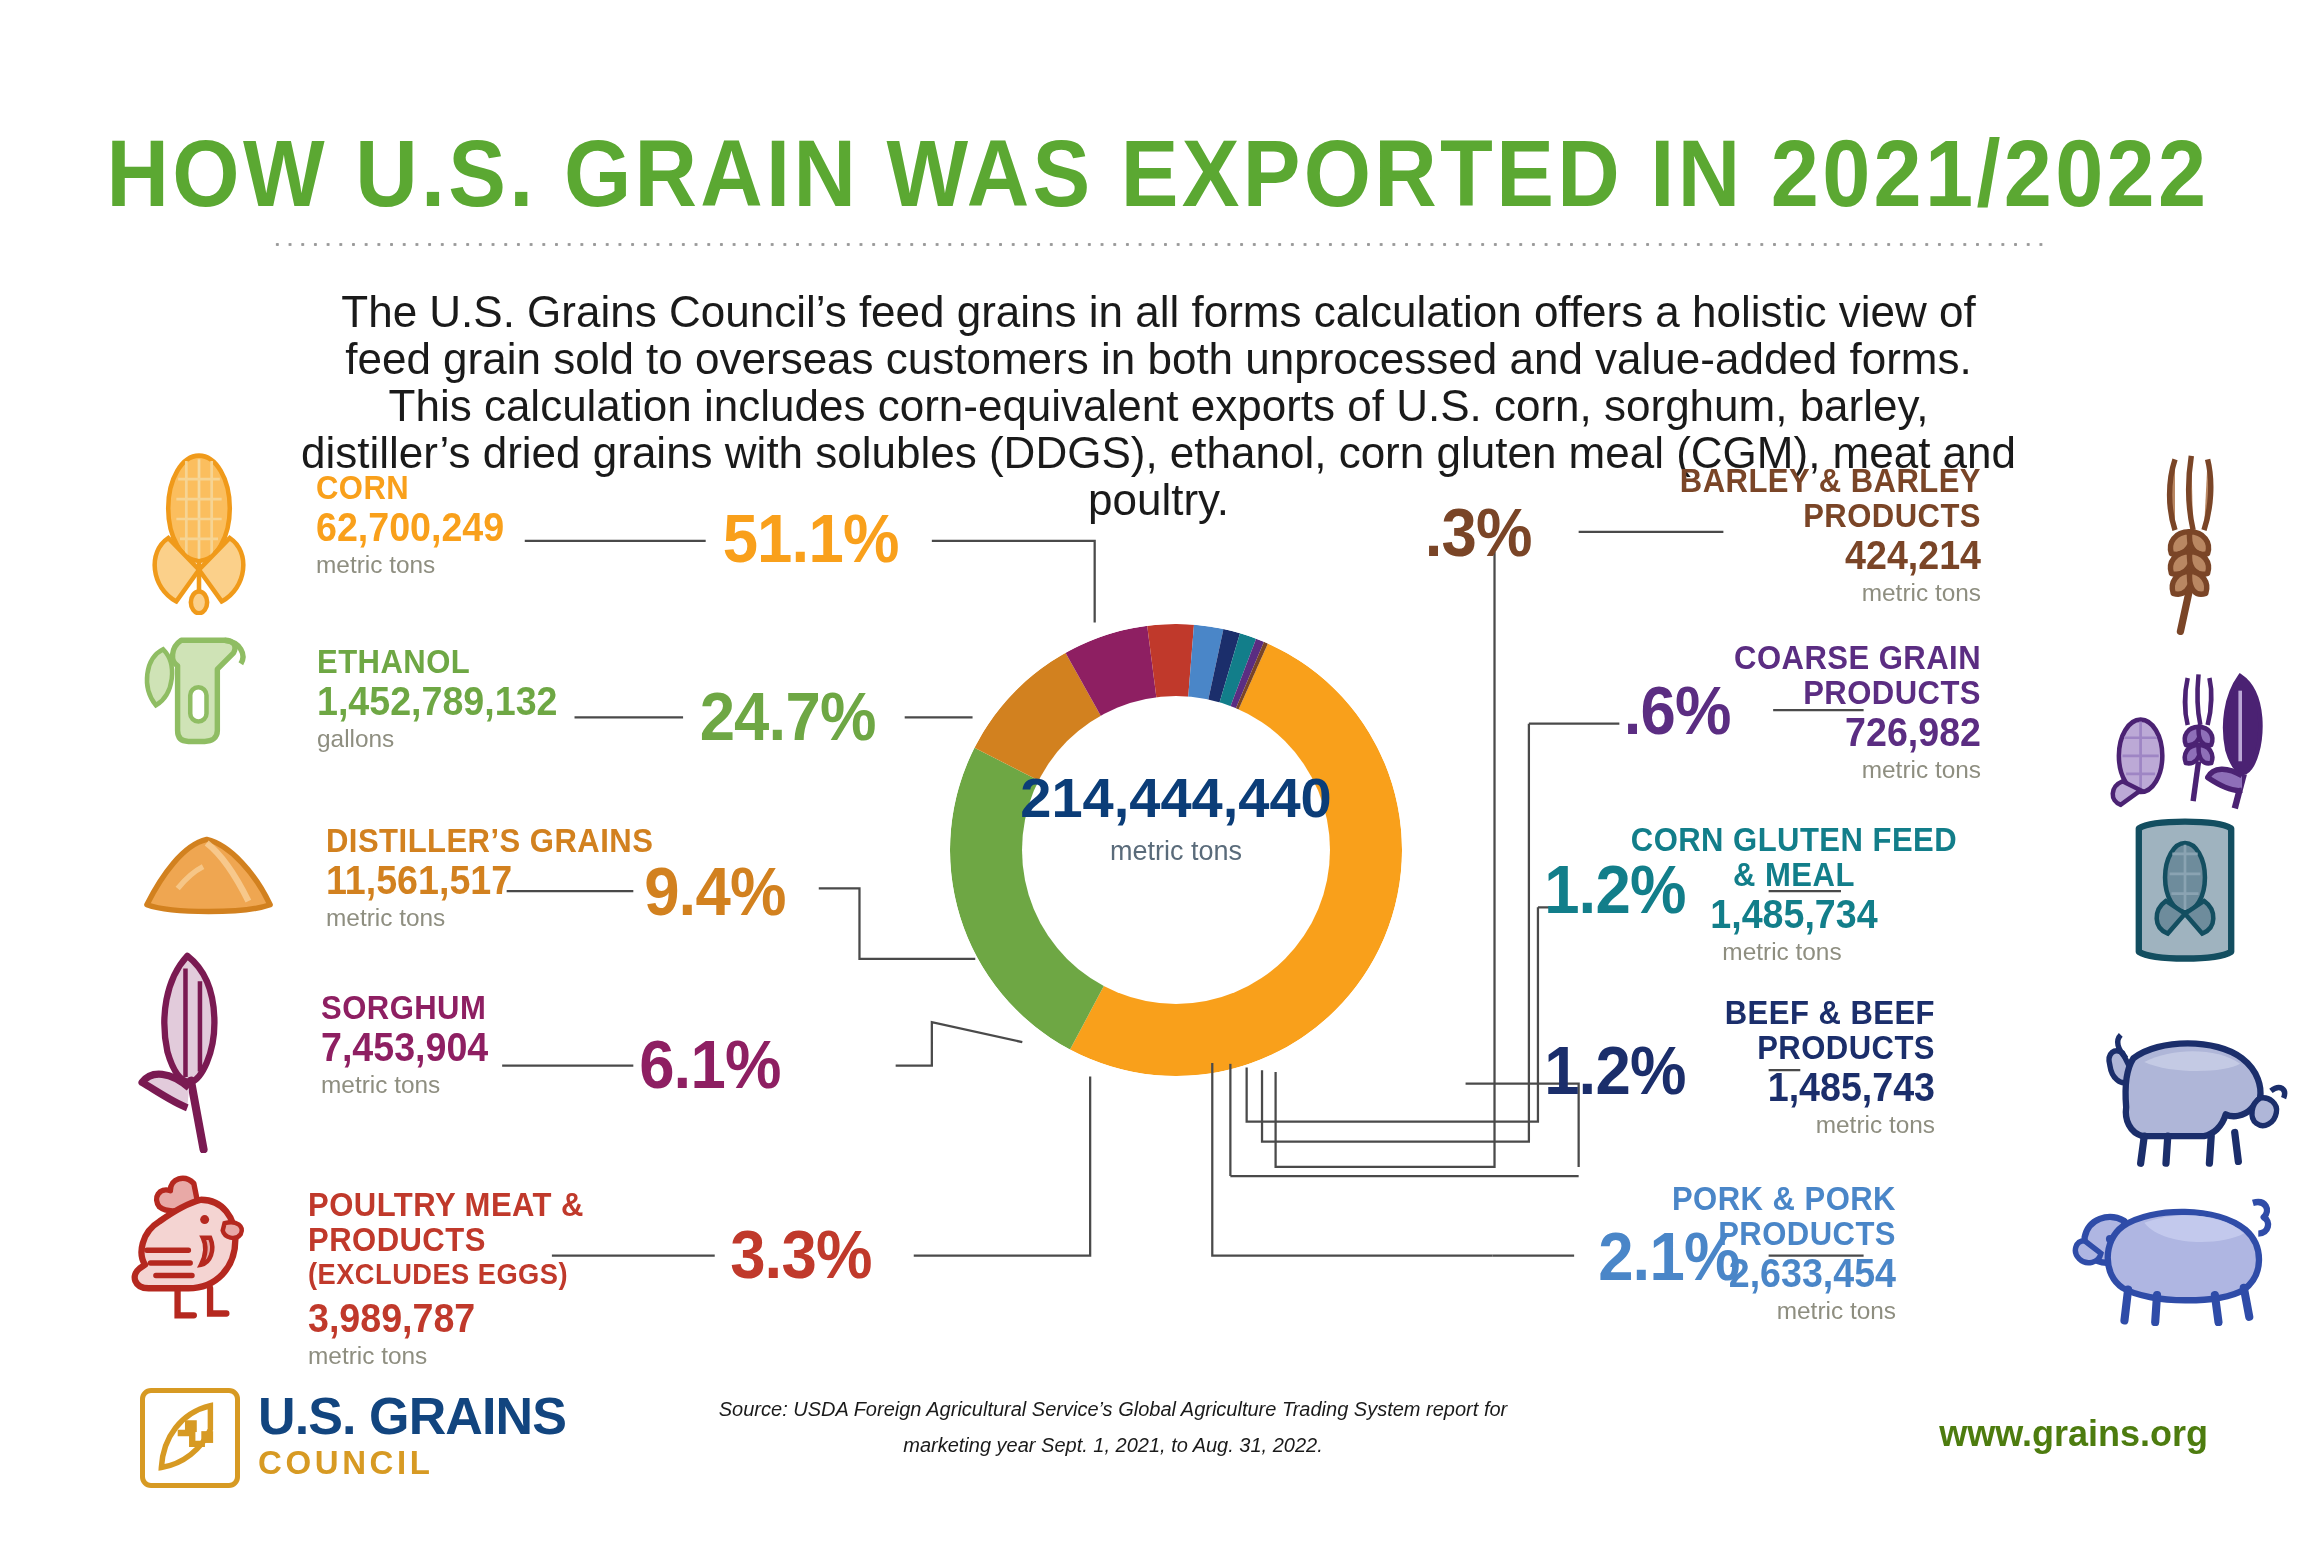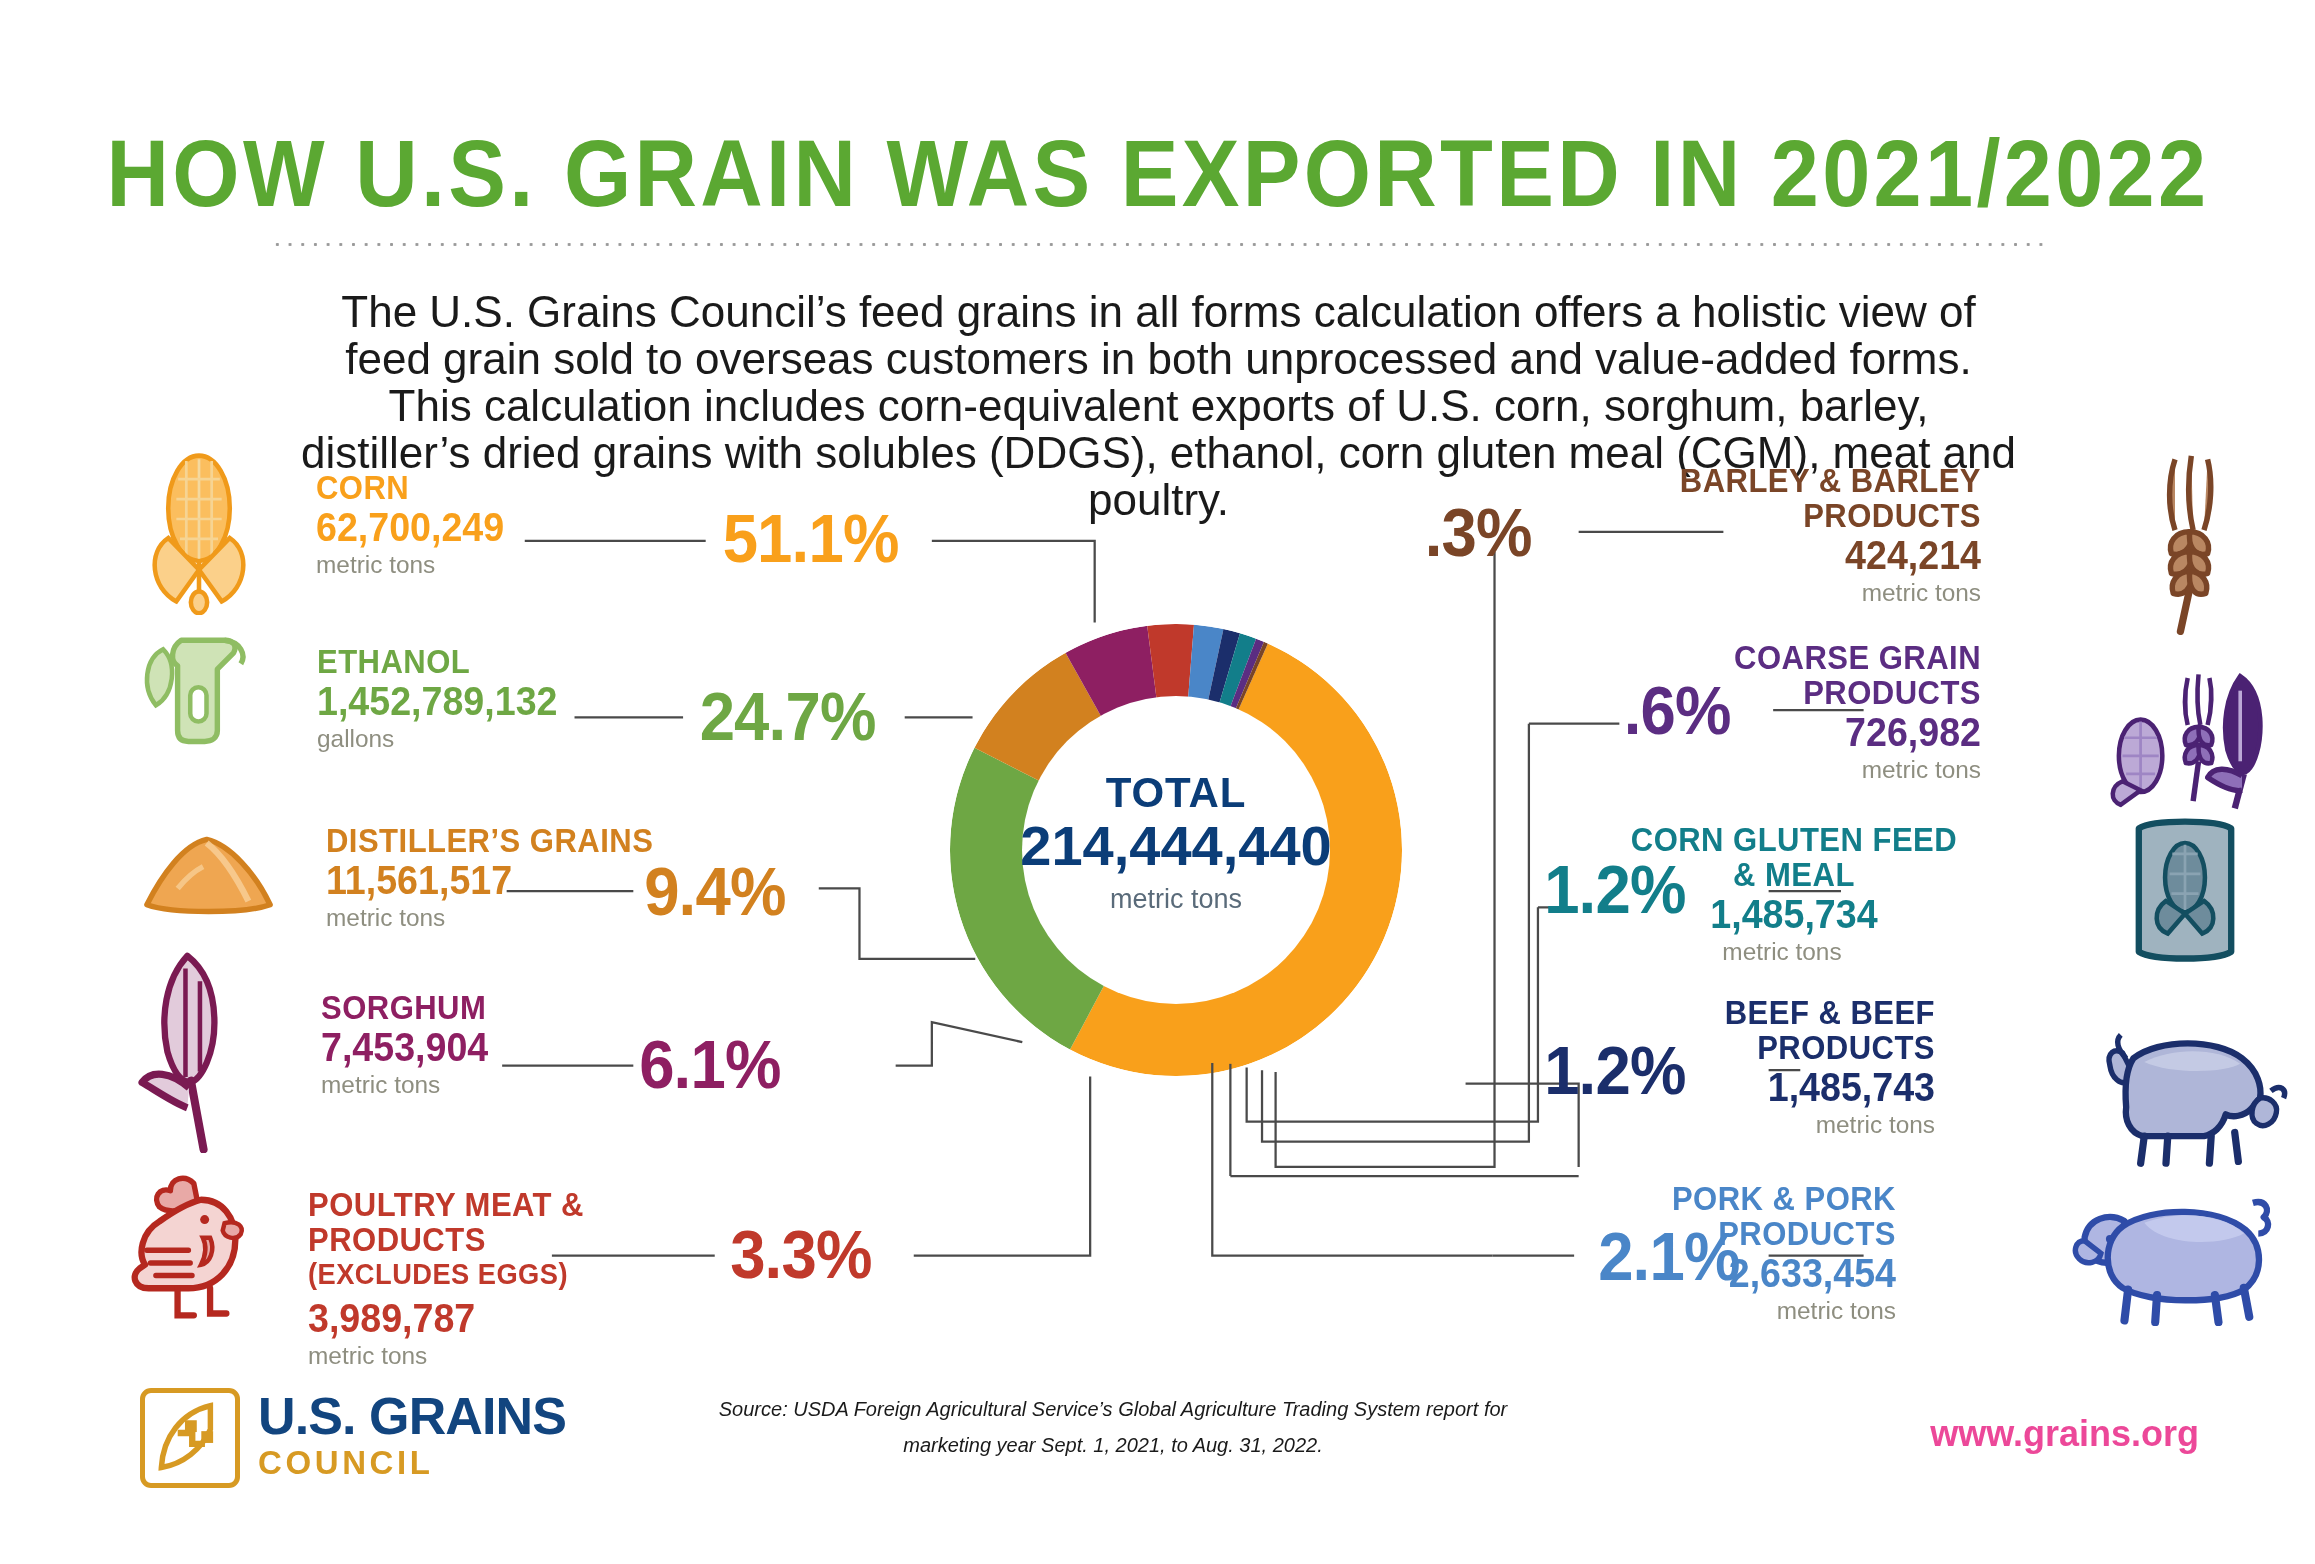--- a/index.html
+++ b/index.html
@@ -69,22 +69,22 @@
     border:5.4px solid #D79A23; border-radius:11px;
   }
   #logo-text { position:absolute; left:118px; top:1.8px; }
   #logo-line1 { font-size:52px; font-weight:bold; color:#12457F; letter-spacing:-0.9px; }
   #logo-line2 { font-size:33px; font-weight:bold; color:#D79A23; letter-spacing:3.6px; margin-top:-1.8px; }
   #source {
     position:absolute; left:688px; top:1391px; width:850px; text-align:center;
     font-size:20px; font-style:italic; line-height:36px; color:#1a1a1a;
   }
   #weburl {
-    position:absolute; right:117px; top:1413px;
-    font-size:36px; font-weight:bold; color:#ec4899; letter-spacing:0px;
+    position:absolute; right:108px; top:1413px;
+    font-size:36px; font-weight:bold; color:#4d7c0f; letter-spacing:0px;
   }
 </style>
 </head>
 <body>
 
 <div id="title" class="cond">HOW U.S. GRAIN WAS EXPORTED IN 2021/2022</div>
 <div id="dotrule"></div>
 <div id="subtitle">The U.S. Grains Council’s feed grains in all forms calculation offers a holistic view of feed grain sold to overseas customers in both unprocessed and value-added forms. This calculation includes corn-equivalent exports of U.S. corn, sorghum, barley, distiller’s dried grains with solubles (DDGS), ethanol, corn gluten meal (CGM), meat and poultry.</div>
 
 <div id="donut-wrap">
@@ -97,21 +97,20 @@
         <path d="M250,250 L218.14729066744786,2.0374929385977794 A250,250 0 0 1 269.87575547691523,0.7913437614538452 Z" fill="#C0392B"></path>
         <path d="M250,250 L269.87575547691523,0.7913437614538452 A250,250 0 0 1 302.4899652158108,5.572498372947052 Z" fill="#4A86C8"></path>
         <path d="M250,250 L302.4899652158108,5.572498372947052 A250,250 0 0 1 320.7527788700552,10.220842686097768 Z" fill="#1B2E6B"></path>
         <path d="M250,250 L320.7527788700552,10.220842686097768 A250,250 0 0 1 338.6135611210825,16.231660001957977 Z" fill="#127E8A"></path>
         <path d="M250,250 L338.6135611210825,16.231660001957977 A250,250 0 0 1 347.361370198465,19.737620108977723 Z" fill="#5B2D82"></path>
         <path d="M250,250 L347.361370198465,19.737620108977723 A250,250 0 0 1 351.68416076895016,21.613635589349798 Z" fill="#7A4527"></path>
       </g>
   </svg>
   <div id="donut-hole"></div>
   <div id="center-text">
-    <div id="center-total" class="cond">TOTAL</div>
     <div id="center-num" class="cond">214,444,440</div>
     <div id="center-unit">metric tons</div>
   </div>
 </div>
 
 <svg style="position:absolute;left:0;top:0;width:2316px;height:1565px;pointer-events:none;" viewBox="0 0 2560 1730" width="2316" height="1565">
   <g stroke="#4a4a4a" stroke-width="2.5" fill="none">
 
     <path d="M580,598 L780,598"></path>
     <path d="M1030,598 L1210,598 L1210,688"></path>

